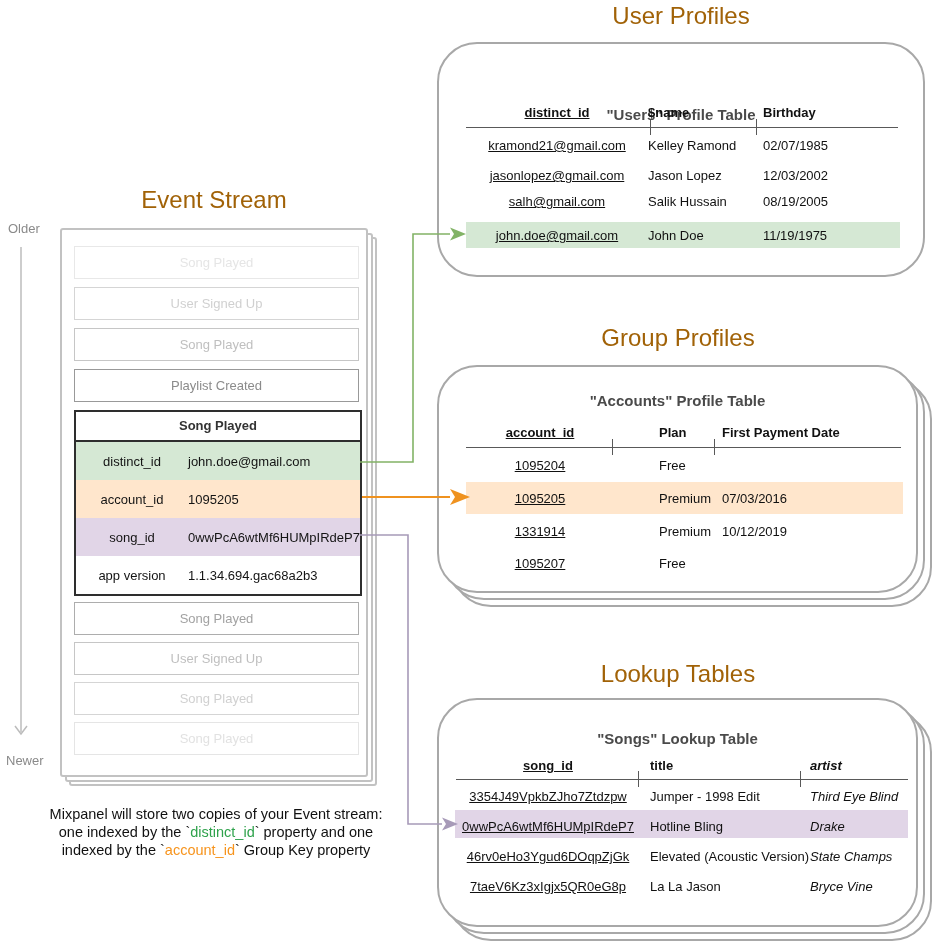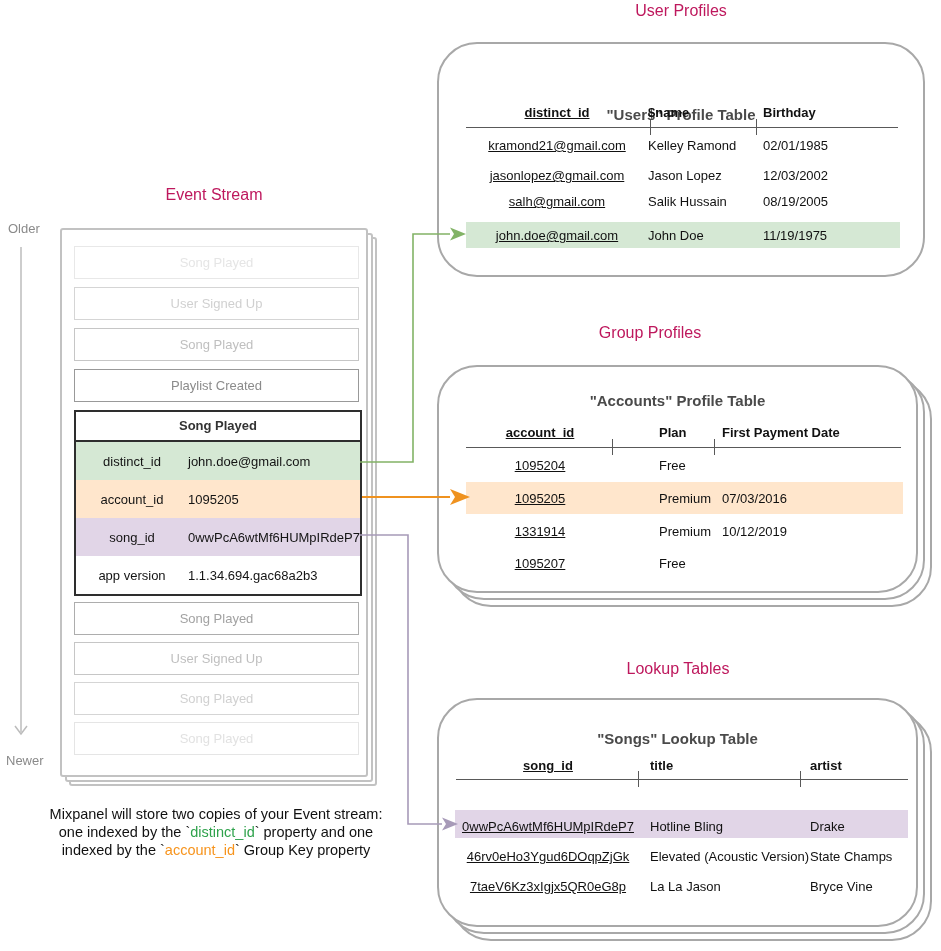--- a/index.html
+++ b/index.html
@@ -1,19 +1,19 @@
 <!DOCTYPE html>
 <html><head>
 <meta charset="utf-8">
 <style>
   html,body{margin:0;padding:0;background:#fff;}
   #canvas{position:relative;width:941px;height:951px;background:#fff;
           font-family:"Liberation Sans", sans-serif;color:#141414;overflow:hidden;}
 
-  .sec-title{position:absolute;font-size:16px;color:#be185d;white-space:nowrap;
+  .sec-title{position:absolute;font-size:24px;color:#a16207;white-space:nowrap;
              transform:translateX(-50%);}
 
   
   .axis-label{position:absolute;font-size:13px;color:#8a8a8a;}
   .stackwrap{position:absolute;}
   .stack-layer{position:absolute;inset:0;background:#fff;border:2px solid #c2c2c2;}
   .evt-container .stack-layer{border-radius:3px;}
   .evt-box{position:absolute;left:14px;width:283px;height:31px;border:1px solid #999;
            background:#fff;color:#8b8b8b;font-size:13px;text-align:center;line-height:31px;}
   .ev-table{position:absolute;left:14px;top:182px;width:284px;background:#fff;
@@ -35,21 +35,21 @@
   .panel-front{position:absolute;inset:0;background:#fff;border:2px solid #a8a8a8;border-radius:40px;}
   .round .stack-layer{border-radius:40px;border-color:#a8a8a8;}
   .tbl-title{position:absolute;left:0;right:0;text-align:center;font-size:15px;
              font-weight:bold;color:#4a4a4a;white-space:nowrap;}
   .prow{position:absolute;left:0;right:0;height:16px;font-size:13px;color:#111;}
   .prow.hdr{font-weight:bold;}
   .c1{position:absolute;text-align:center;text-decoration:underline;white-space:nowrap;}
   .c2,.c3{position:absolute;white-space:nowrap;}
   .up .c1{left:20px;width:200px;} .up .c2{left:211px;} .up .c3{left:326px;}
   .gp .c1{left:3px;width:200px;}  .gp .c2{left:186px;padding-left:36px;} .gp .c3{left:285px;}
-  .lt .c1{left:11px;width:200px;} .lt .c2{left:213px;} .lt .c3{left:373px;}
+  .lt .c1{left:11px;width:200px;} .lt .c2{left:213px;} .lt .c3{left:373px;font-style:italic;}
   .hline{position:absolute;height:0;border-top:1.5px solid #595959;}
   .vsep{position:absolute;width:0;height:16px;border-left:1px solid #595959;}
   .hl{position:absolute;z-index:0;}
   .prow,.tbl-title{z-index:1;}
 
   svg.overlay{position:absolute;left:0;top:0;z-index:10;pointer-events:none;}
 </style>
 </head>
 <body>
 
@@ -116,40 +116,40 @@
       <span class="c1">distinct_id</span>
       <span class="c2">$name</span>
       <span class="c3">Birthday</span>
     </div>
     <div class="hline" style="left:29px;top:85px;width:432px;"></div>
     <div class="vsep" style="left:213px;top:77px;"></div>
     <div class="vsep" style="left:319px;top:77px;"></div>
     <div class="prow" style="top:96px;">
       <span class="c1">kramond21@gmail.com</span>
       <span class="c2">Kelley Ramond</span>
-      <span class="c3">02/01/1985</span>
+      <span class="c3">02/07/1985</span>
     </div>
     <div class="prow" style="top:126px;">
       <span class="c1">jasonlopez@gmail.com</span>
       <span class="c2">Jason Lopez</span>
       <span class="c3">12/03/2002</span>
     </div>
     <div class="prow" style="top:152px;">
       <span class="c1">salh@gmail.com</span>
       <span class="c2">Salik Hussain</span>
       <span class="c3">08/19/2005</span>
     </div>
     <div class="prow" style="top:186px;">
       <span class="c1">john.doe@gmail.com</span>
       <span class="c2">John Doe</span>
       <span class="c3">11/19/1975</span>
     </div>
   </div>
 
-  <div class="sec-title" style="left:650px;top:324px;">Group Profiles</div>
+  <div class="sec-title" style="left:678px;top:324px;">Group Profiles</div>
 
   <div class="stackwrap round gp" style="left:437px;top:365px;width:481px;height:228px;">
     <div class="stack-layer" style="transform:translate(14px,14px);"></div>
     <div class="stack-layer" style="transform:translate(7px,7px);"></div>
     <div class="panel-front"></div>
     <div class="hl" style="left:29px;top:117px;width:437px;height:32px;background:#ffe6cc;"></div>
     <div class="tbl-title" style="top:27px;">"Accounts" Profile Table</div>
     <div class="prow hdr" style="top:60px;">
       <span class="c1">account_id</span>
       <span class="c2">Plan</span>
@@ -189,20 +189,25 @@
     <div class="hl" style="left:18px;top:112px;width:453px;height:28px;background:#e1d5e7;"></div>
     <div class="tbl-title" style="top:32px;">"Songs" Lookup Table</div>
     <div class="prow hdr" style="top:60px;">
       <span class="c1">song_id</span>
       <span class="c2">title</span>
       <span class="c3">artist</span>
     </div>
     <div class="hline" style="left:19px;top:81px;width:452px;"></div>
     <div class="vsep" style="left:201px;top:73px;"></div>
     <div class="vsep" style="left:363px;top:73px;"></div>
+    <div class="prow" style="top:91px;">
+      <span class="c1">3354J49VpkbZJho7Ztdzpw</span>
+      <span class="c2">Jumper - 1998 Edit</span>
+      <span class="c3">Third Eye Blind</span>
+    </div>
     <div class="prow" style="top:121px;">
       <span class="c1">0wwPcA6wtMf6HUMpIRdeP7</span>
       <span class="c2">Hotline Bling</span>
       <span class="c3">Drake</span>
     </div>
     <div class="prow" style="top:151px;">
       <span class="c1">46rv0eHo3Ygud6DOqpZjGk</span>
       <span class="c2">Elevated (Acoustic Version)</span>
       <span class="c3">State Champs</span>
     </div>

